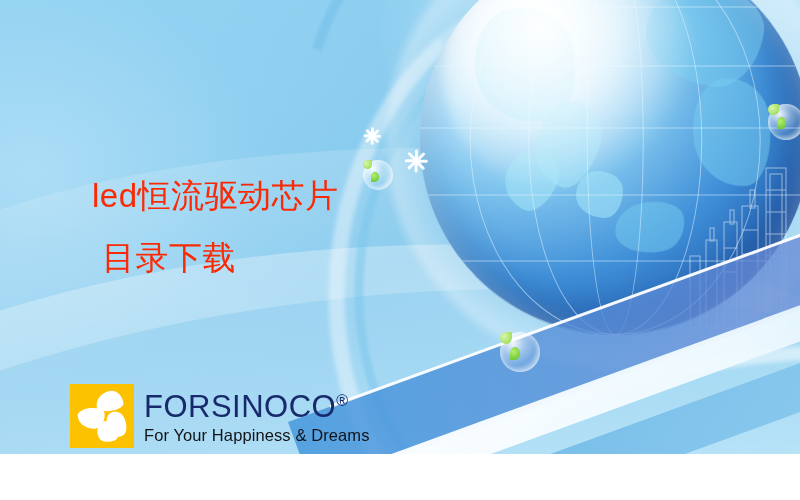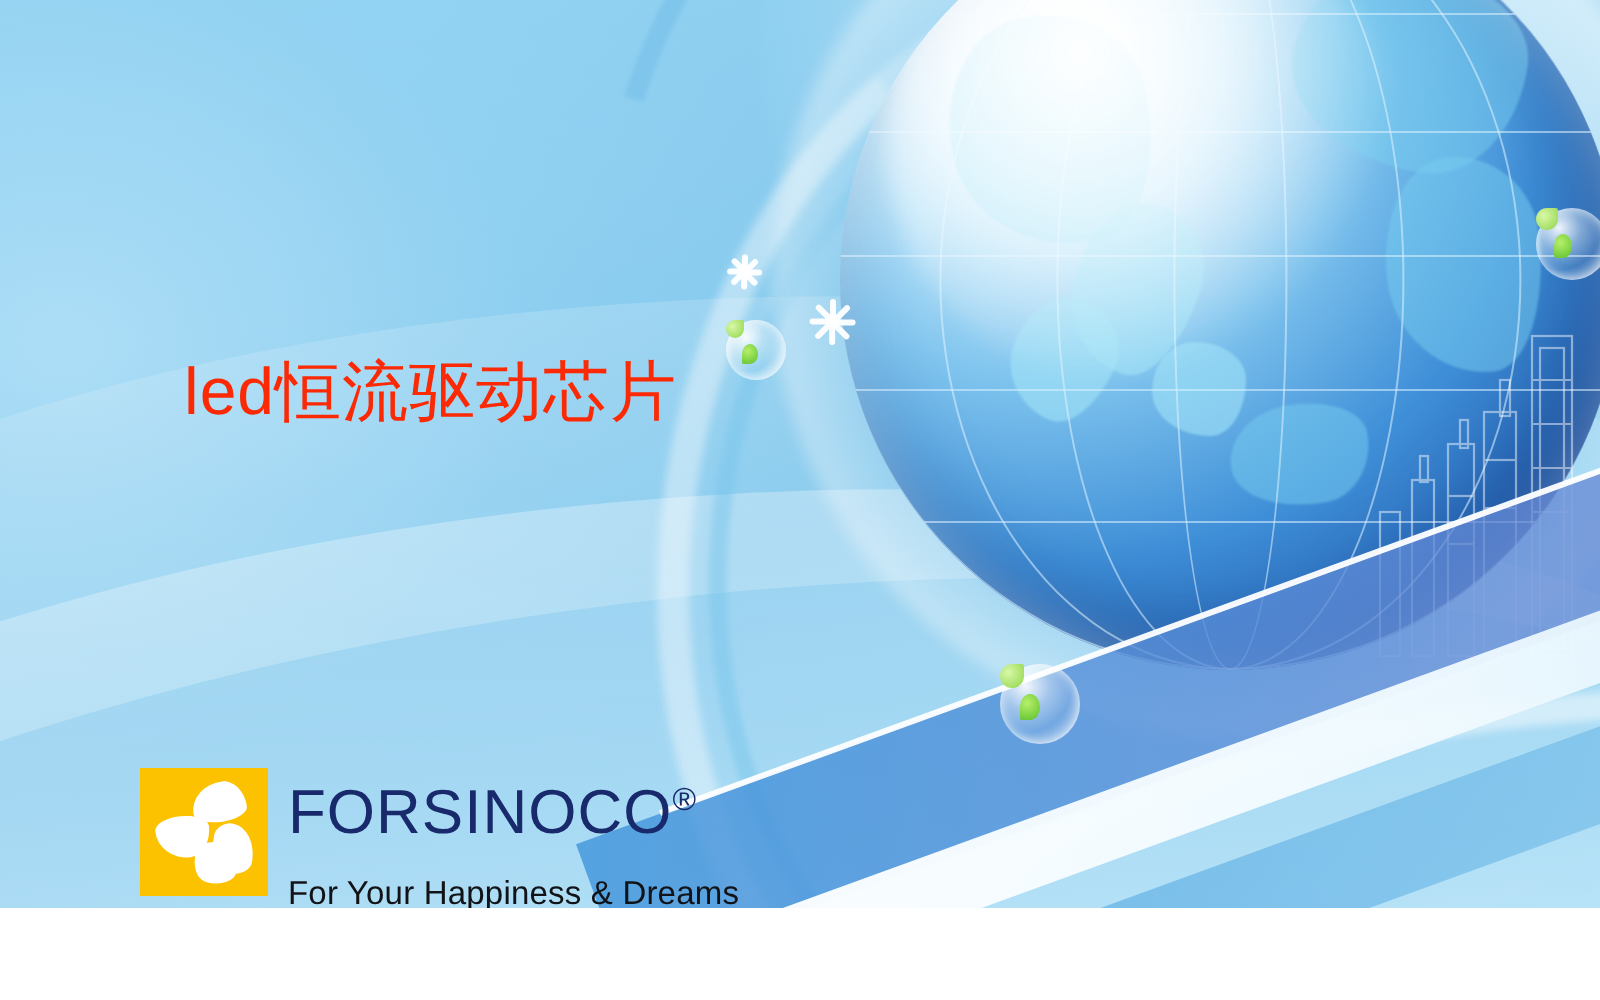--- a/index.html
+++ b/index.html
@@ -236,21 +236,21 @@
     line-height: 32px;
     white-space: nowrap;
   }
   #logo-name .reg { font-size: 16px; vertical-align: super; letter-spacing: 0; }
   #logo-tagline {
     color: #111317;
     font-size: 16.5px;
     line-height: 20px;
     letter-spacing: 0.1px;
     white-space: nowrap;
-    margin-top: 15px;
+    margin-top: 2px;
   }
 </style>
 </head>
 <body>
 
 <div id="stage">
 
   <div class="bg-layer wash-left"></div>
   <div class="bg-layer wash-topright"></div>
   <div class="bg-layer wash-bottom"></div>
@@ -352,20 +352,21 @@
     <div class="seed" style="left:10px; top:15px; width:10px; height:13px;"></div>
     <div class="seed2" style="left:19px; top:12px; width:12px; height:12px;"></div>
   </div>
   <div class="bubble" style="left:768px; top:104px; width:36px; height:36px;">
     <div class="seed" style="left:9px;  top:13px; width:9px;  height:12px;"></div>
     <div class="seed2" style="left:17px; top:11px; width:11px; height:11px;"></div>
   </div>
 
   <div id="headline">
     <span class="line1">led恒流驱动芯片</span>
+    <span class="line2">目录下载</span>
   </div>
 
   <div id="logo">
     <div id="logo-mark">
       <div class="petal" style="left:26px; top:7px;  width:27px; height:20px; border-radius:60% 40% 48% 52% / 70% 70% 30% 30%; transform:rotate(-8deg);"></div>
       <div class="petal" style="left:36px; top:28px; width:21px; height:25px; border-radius:40% 60% 52% 48% / 30% 70% 30% 70%; transform:rotate(10deg);"></div>
       <div class="petal" style="left:8px;  top:24px; width:27px; height:21px; border-radius:48% 52% 40% 60% / 30% 30% 70% 70%; transform:rotate(-6deg);"></div>
       <div class="petal" style="left:27px; top:37px; width:22px; height:21px; border-radius:52% 48% 60% 40% / 40% 60% 40% 60%; transform:rotate(14deg);"></div>
     </div>
     <div id="logo-text">

